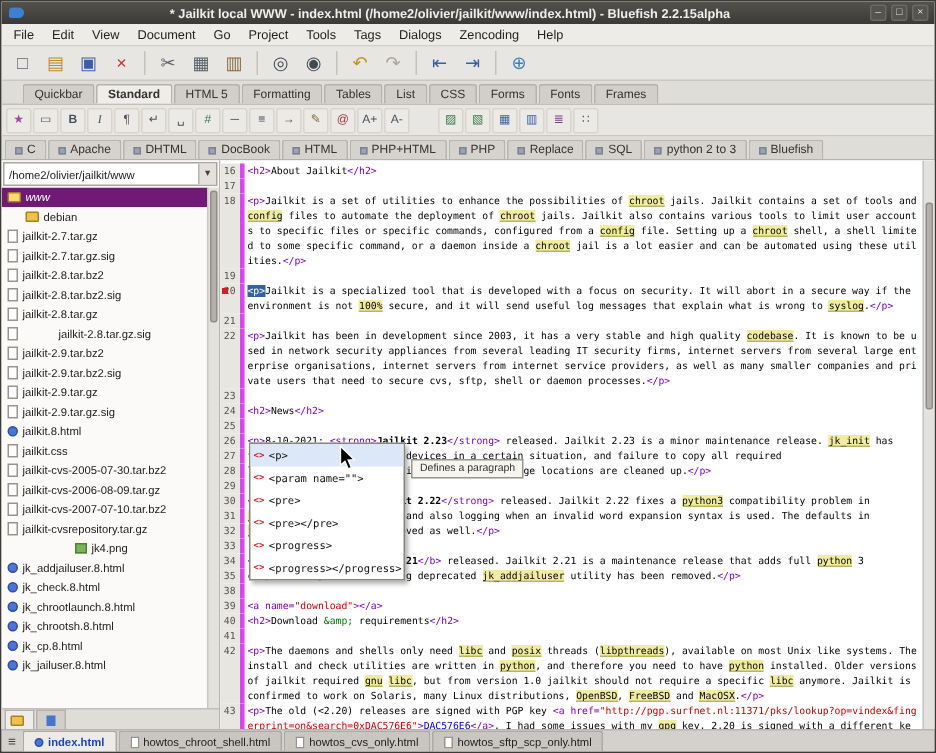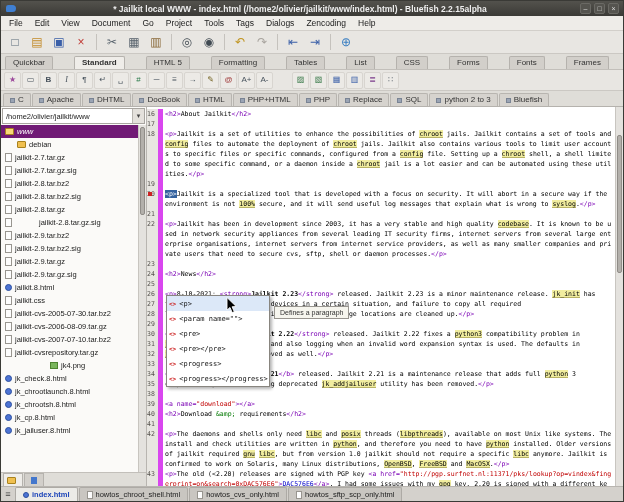--- a/index.html
+++ b/index.html
@@ -28,21 +28,21 @@
   
   .toolbar { height:23px; background:#e8e6e2; border-bottom:1px solid #cbc8c3;
              display:flex; align-items:center; padding-left:3px; }
   .tbtn { width:20px; height:19px; border:1px solid rgba(0,0,0,0); border-radius:2px;
           background:none; display:flex; align-items:center; justify-content:center; margin:0 1px; }
   .tglyph { font-size:12px; line-height:12px; }
   .tsep { width:1px; height:16px; background:#c5c2bd; margin:0 4px; }
 
   
   .quickbar { height:16px; background:#dfddd8; border-bottom:1px solid #c2bfba;
-              display:flex; align-items:flex-end; padding-left:4px;gap:20px; }
+              display:flex; align-items:flex-end; padding-left:14px; }
   .qtab { font-size:8px; color:#333; background:#d2cfca; border:1px solid #b5b2ad; border-bottom:none;
           padding:1px 7px; border-radius:2px 2px 0 0; margin-right:1px; line-height:10px; }
   .qtab.active { background:#efede9; font-weight:bold; }
 
   
   .htmlbar { height:21px; background:#e8e6e2; border-bottom:1px solid #cbc8c3;
              display:flex; align-items:center; padding-left:3px; }
   .hbtn { width:17px; height:17px; border:1px solid #d8d5d0; border-radius:2px; background:#eceae6;
           display:flex; align-items:center; justify-content:center; margin-right:1px; }
   .hglyph { font-size:8px; color:#47525c; line-height:8px; }
@@ -86,22 +86,22 @@
   .stab { width:20px; height:13px; border:1px solid #b5b2ad; border-bottom:none; background:#efede9;
           display:flex; align-items:center; justify-content:center; margin-right:1px; }
   .stab.inactive { background:#d2cfca; }
   .flag { width:6px; height:7px; background:#4477cc; }
 
   
   .editor { flex:1; position:relative; background:#fff; overflow:hidden;
             font-family:"DejaVu Sans Mono", monospace; font-size:6.5px; line-height:10px; }
   .code { position:absolute; left:0; top:0; right:8px; bottom:0; padding-top:2px; overflow:hidden; }
   .crow { display:flex; }
-  .ln { flex:0 0 16px; background:#e8e6e1; border-right:5px solid #d946ef; color:#55524d;
-        text-align:left; padding-right:3px; position:relative; }
+  .ln { flex:0 0 16px; background:#e8e6e1; border-right:3px solid #d946ef; color:#55524d;
+        text-align:right; padding-right:3px; position:relative; }
   .ln.mark::before { content:""; position:absolute; left:1px; top:3px; width:4px; height:4px;
                      background:#cc2222; }
   .lc { flex:1; padding:0 2px; white-space:pre-wrap; word-break:break-all; min-height:10px; color:#000; }
   .sg-t { color:#7a00b4; }
   .sg-p { color:#000; }
   .sg-h { background:#f1ed9f; box-shadow:inset 0 -1px #b9b366; }
   .sg-a { color:#c00000; }
   .sg-e { color:#007800; }
   .sg-l { color:#0000c8; text-decoration:underline; }
   .sg-b { font-weight:bold; }
@@ -412,20 +412,24 @@
             <i class="ico file"></i>
             <span>jailkit-cvs-2007-07-10.tar.bz2</span>
           </div>
           <div class="trow" style="padding-left: 4px;">
             <i class="ico file"></i>
             <span>jailkit-cvsrepository.tar.gz</span>
           </div>
           <div class="trow" style="padding-left: 4px; margin-left: 45px;">
             <i class="ico image"></i>
             <span>jk4.png</span>
+          </div>
+          <div class="trow" style="padding-left: 4px;">
+            <i class="ico html"></i>
+            <span>jk_addjailuser.8.html</span>
           </div>
           <div class="trow" style="padding-left: 4px;">
             <i class="ico html"></i>
             <span>jk_check.8.html</span>
           </div>
           <div class="trow" style="padding-left: 4px;">
             <i class="ico html"></i>
             <span>jk_chrootlaunch.8.html</span>
           </div>
           <div class="trow" style="padding-left: 4px;">

